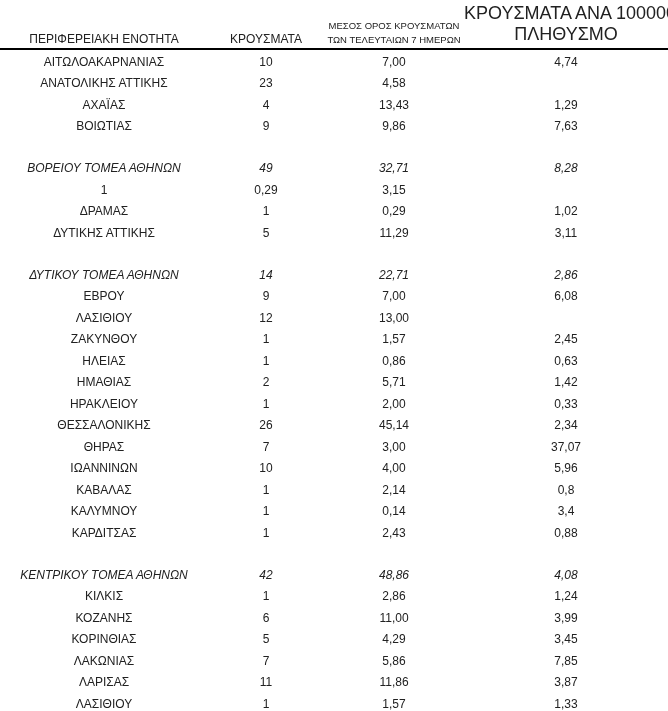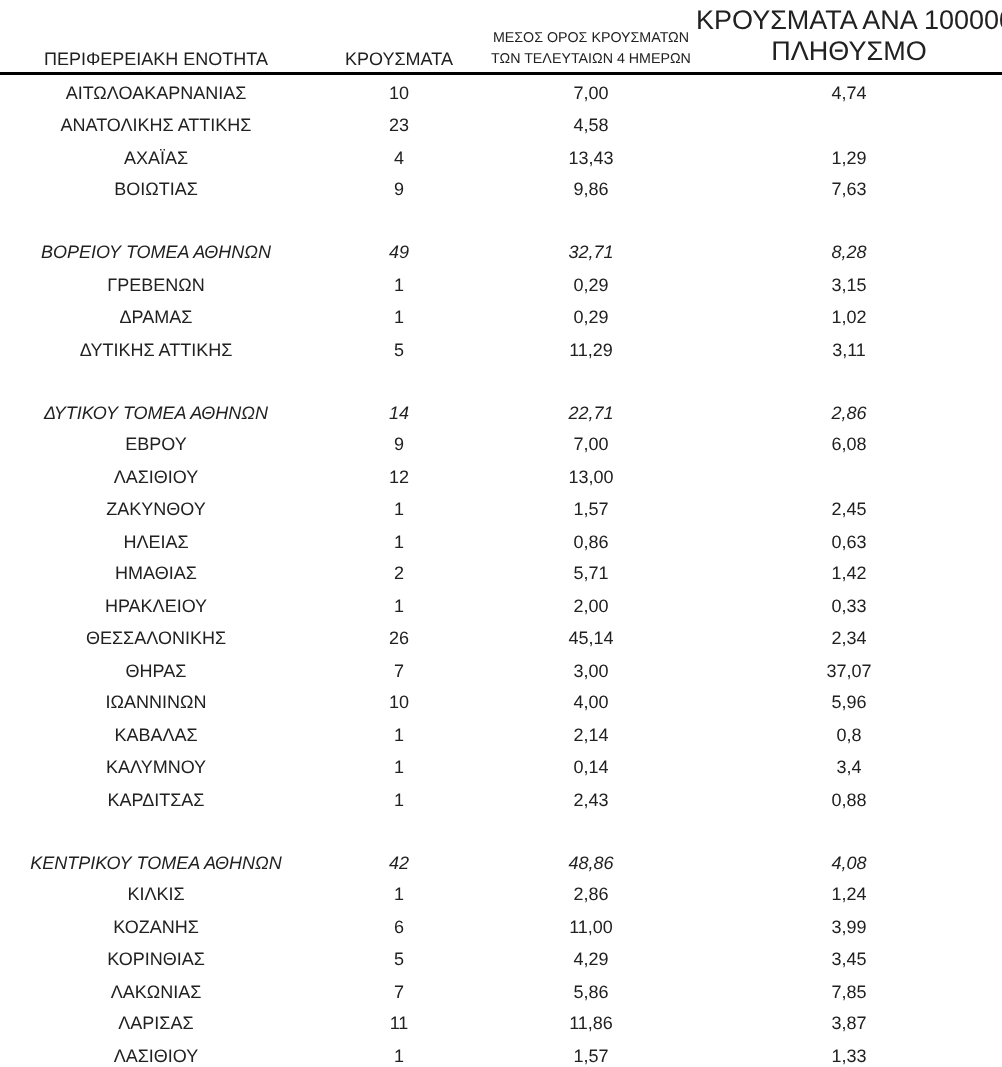--- a/index.html
+++ b/index.html
@@ -67,21 +67,21 @@
 <div class="table">
   <div class="header-row">
     <div class="hcell region">
       <span>ΠΕΡΙΦΕΡΕΙΑΚΗ ΕΝΟΤΗΤΑ</span>
     </div>
     <div class="hcell cases">
       <span>ΚΡΟΥΣΜΑΤΑ</span>
     </div>
     <div class="hcell avg7">
       <div>ΜΕΣΟΣ ΟΡΟΣ ΚΡΟΥΣΜΑΤΩΝ</div>
-      <div>ΤΩΝ ΤΕΛΕΥΤΑΙΩΝ 4 ΗΜΕΡΩΝ</div>
+      <div>ΤΩΝ ΤΕΛΕΥΤΑΙΩΝ 7 ΗΜΕΡΩΝ</div>
     </div>
     <div class="hcell per100k">
       <div>ΚΡΟΥΣΜΑΤΑ ΑΝΑ 100000</div>
       <div>ΠΛΗΘΥΣΜΟ</div>
     </div>
   </div>
   <div class="rows" id="rows-container">
       <div class="row">
     <div class="cell">ΑΙΤΩΛΟΑΚΑΡΝΑΝΙΑΣ</div>
     <div class="cell">10</div>
@@ -105,21 +105,20 @@
     <div class="cell">9,86</div>
     <div class="cell">7,63</div>
   </div>
       <div class="row group-start">
     <div class="cell">ΒΟΡΕΙΟΥ ΤΟΜΕΑ ΑΘΗΝΩΝ</div>
     <div class="cell">49</div>
     <div class="cell">32,71</div>
     <div class="cell">8,28</div>
   </div>
       <div class="row">
-    <div class="cell">ΓΡΕΒΕΝΩΝ</div>
     <div class="cell">1</div>
     <div class="cell">0,29</div>
     <div class="cell">3,15</div>
   </div>
       <div class="row">
     <div class="cell">ΔΡΑΜΑΣ</div>
     <div class="cell">1</div>
     <div class="cell">0,29</div>
     <div class="cell">1,02</div>
   </div>

